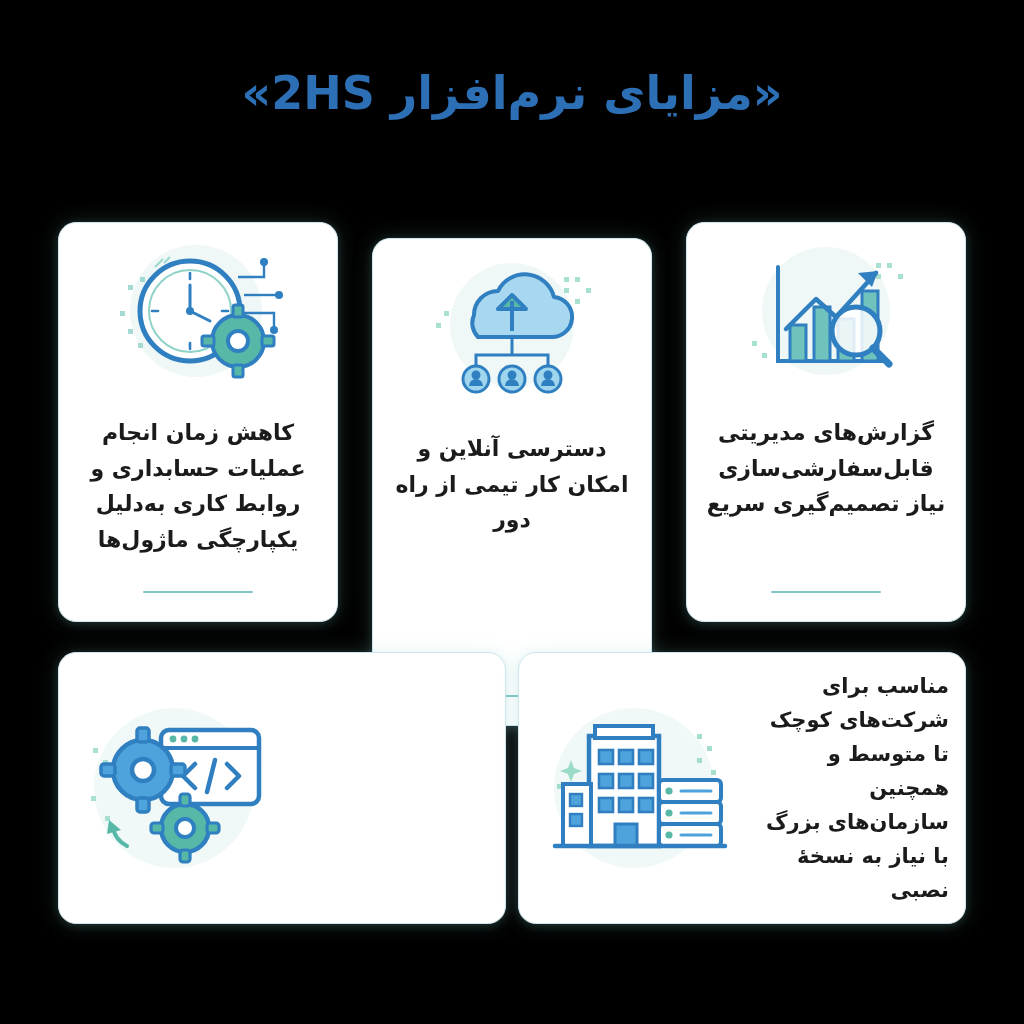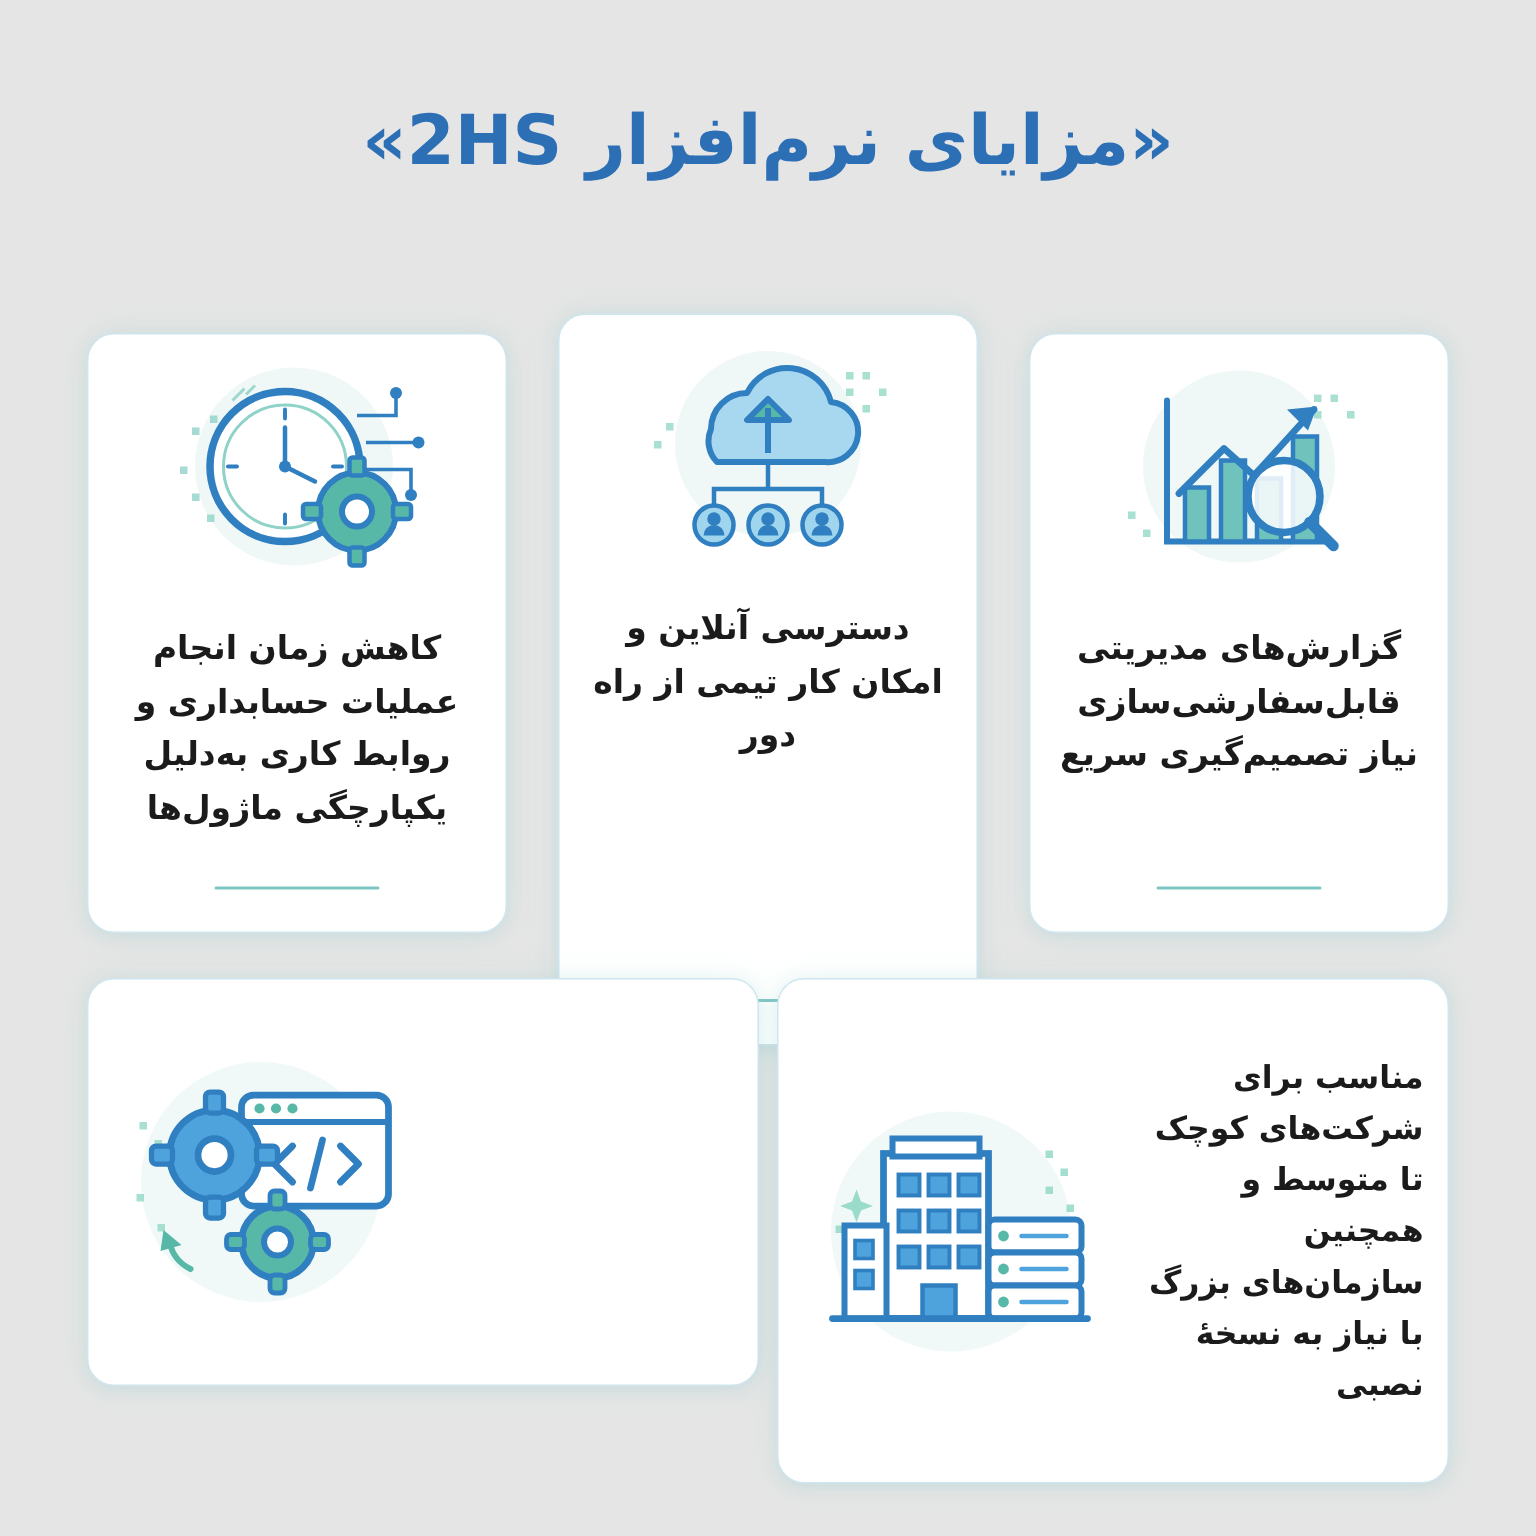--- a/index.html
+++ b/index.html
@@ -9,21 +9,21 @@
     width: 1024px;
     height: 1024px;
     background: #ffffff;
     font-family: "DejaVu Sans", "Liberation Sans", sans-serif;
   }
 
   #page {
     position: relative;
     width: 1024px;
     height: 1024px;
-    background: #e5e5e5;
+    background: #000000;
     overflow: hidden;
   }
 
   
   .title {
     position: absolute;
     top: 66px;
     left: 0;
     width: 1024px;
     text-align: center;
@@ -69,37 +69,37 @@
   .card-rule {
     width: 110px;
     height: 2.5px;
     background: #7fc7c4;
     border-radius: 2px;
     margin-top: auto;
   }
 
   
   #card-1 { left: 58px;  top: 222px; width: 280px; height: 400px; }
-  #card-2 { left: 372px; top: 209px; width: 280px; height: 488px; }
+  #card-2 { left: 372px; top: 238px; width: 280px; height: 488px; }
   #card-3 { left: 686px; top: 222px; width: 280px; height: 400px; }
 
   #card-1 .card-icon, #card-2 .card-icon, #card-3 .card-icon { height: 190px; }
   #card-1 .card-text, #card-2 .card-text, #card-3 .card-text { margin-top: 2px; }
   #card-1 .card-rule, #card-2 .card-rule, #card-3 .card-rule { margin-bottom: 28px; }
 
   
   #card-4 {
     left: 58px; top: 652px; width: 448px; height: 272px;
     flex-direction: row-reverse;
     align-items: center;
     justify-content: space-between;
     padding: 0 10px;
   }
   #card-5 {
-    left: 518px; top: 652px; width: 448px; height: 337px;
+    left: 518px; top: 652px; width: 448px; height: 272px;
     flex-direction: row-reverse;
     align-items: center;
     justify-content: space-between;
     padding: 0 10px;
   }
   #card-4 .card-icon, #card-5 .card-icon { width: 210px; height: 210px; flex: 0 0 210px; }
   #card-4 .card-text, #card-5 .card-text { flex: 1 1 auto; text-align: right; padding-right: 6px; padding-left: 10px; }
   #card-5 .card-text { font-size: 21px; }
 
   svg { display: block; }

